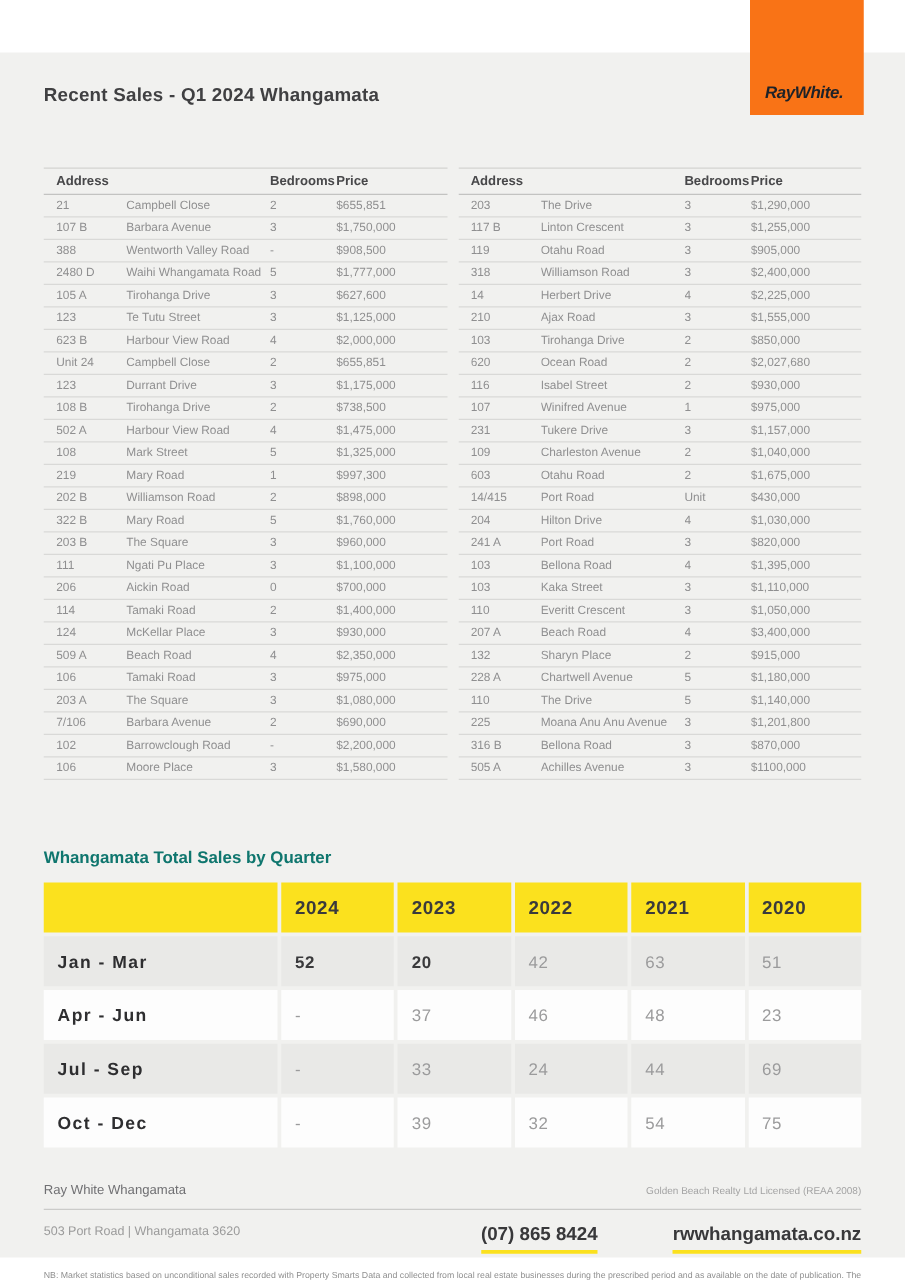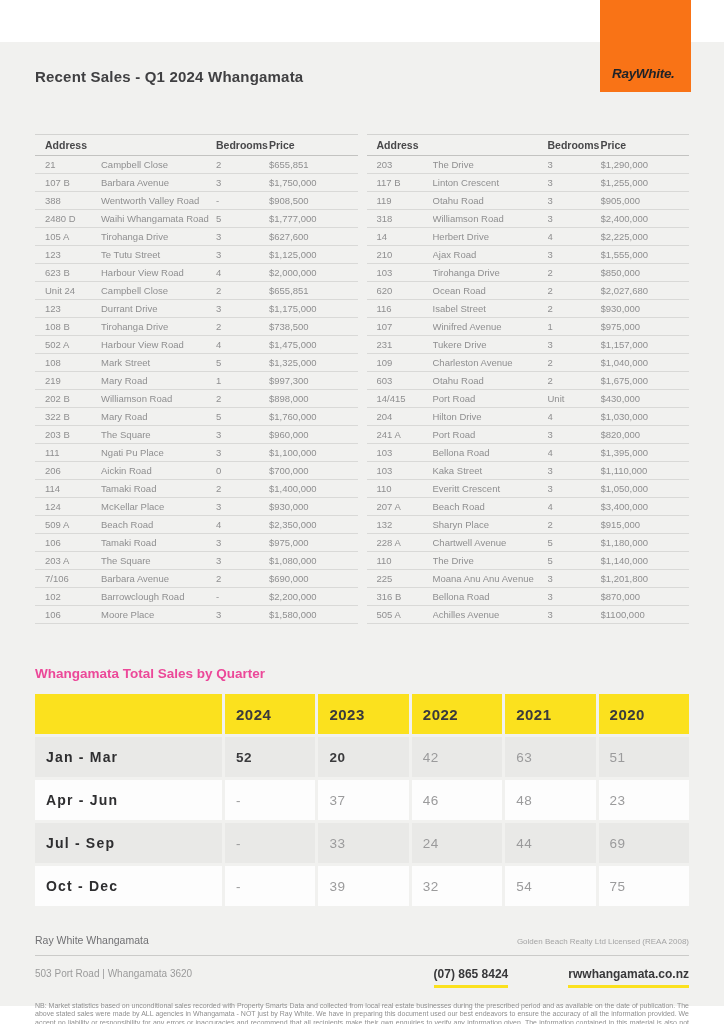--- a/index.html
+++ b/index.html
@@ -18,38 +18,38 @@
 
   .tables-wrap { display:flex; gap:9px; margin-top:17px; }
   .stable { flex:1; min-width:0; }
   .thead { display:grid; grid-template-columns:171px 53px 1fr; padding:0 10px; height:22px;
            align-items:center; border-top:1px solid #d3d3d1; border-bottom:1px solid #c3c3c1;
            font-size:10.5px; font-weight:bold; color:#48484a;margin-top:32px; }
   .trow { display:grid; grid-template-columns:56px 115px 53px 1fr; padding:0 10px; height:18px;
           align-items:center; border-bottom:1px solid #d9d9d7; font-size:9.5px; color:#8f8f90; }
   .trow div { white-space:nowrap; overflow:hidden; }
 
-  .q-title { margin-top:42px; font-size:13.5px; font-weight:bold; color:#ec4899; }
+  .q-title { margin-top:54px; font-size:13.5px; font-weight:bold; color:#0f766e; }
   .qtable { margin-top:13px; display:grid; grid-template-columns:187px repeat(5,1fr); gap:3px; }
   .qcell { height:40px; display:flex; align-items:center; padding-left:11px; }
   .qhead { background:#fbe11e; font-size:15px; font-weight:600; color:#3a3a3c; letter-spacing:0.5px; }
   .qlabel { font-size:14px; font-weight:600; color:#2e2e30; letter-spacing:1.2px; }
   .qval { font-size:13.5px; color:#9b9b9c; letter-spacing:0.5px; }
   .qval.strong { color:#3a3a3c; font-weight:600; }
   .r-gray { background:#e9e9e7; }
   .r-white { background:#fdfdfd; }
 
   .footer { margin-top:28px; }
   .f-top { display:flex; justify-content:space-between; align-items:baseline; }
   .f-office { font-size:10.5px; color:#707073; }
   .f-license { font-size:8px; color:#a4a4a4; }
   .f-rule { border:none; border-top:1px solid #cbcbc9; margin-top:9px; }
   .f-contact { display:flex; align-items:flex-start; margin-top:11px; }
   .f-address { flex:1; font-size:10px; color:#9b9b9b; padding-top:1px; }
-  .f-link { font-size:12px; font-weight:bold; color:#38383a; text-align:center; }
+  .f-link { font-size:15px; font-weight:bold; color:#38383a; text-align:center; }
   .f-link .underline { display:block; height:2.5px; background:#fbe11e; margin-top:4px; }
   .f-phone { margin-right:60px; }
   .disclaimer { margin-top:14px; font-size:7px; line-height:8.8px; color:#8f8f8f; text-align:justify; }
 </style>
 </head>
 <body>
 
 <div class="panel"></div>
 
 <div class="logo">

